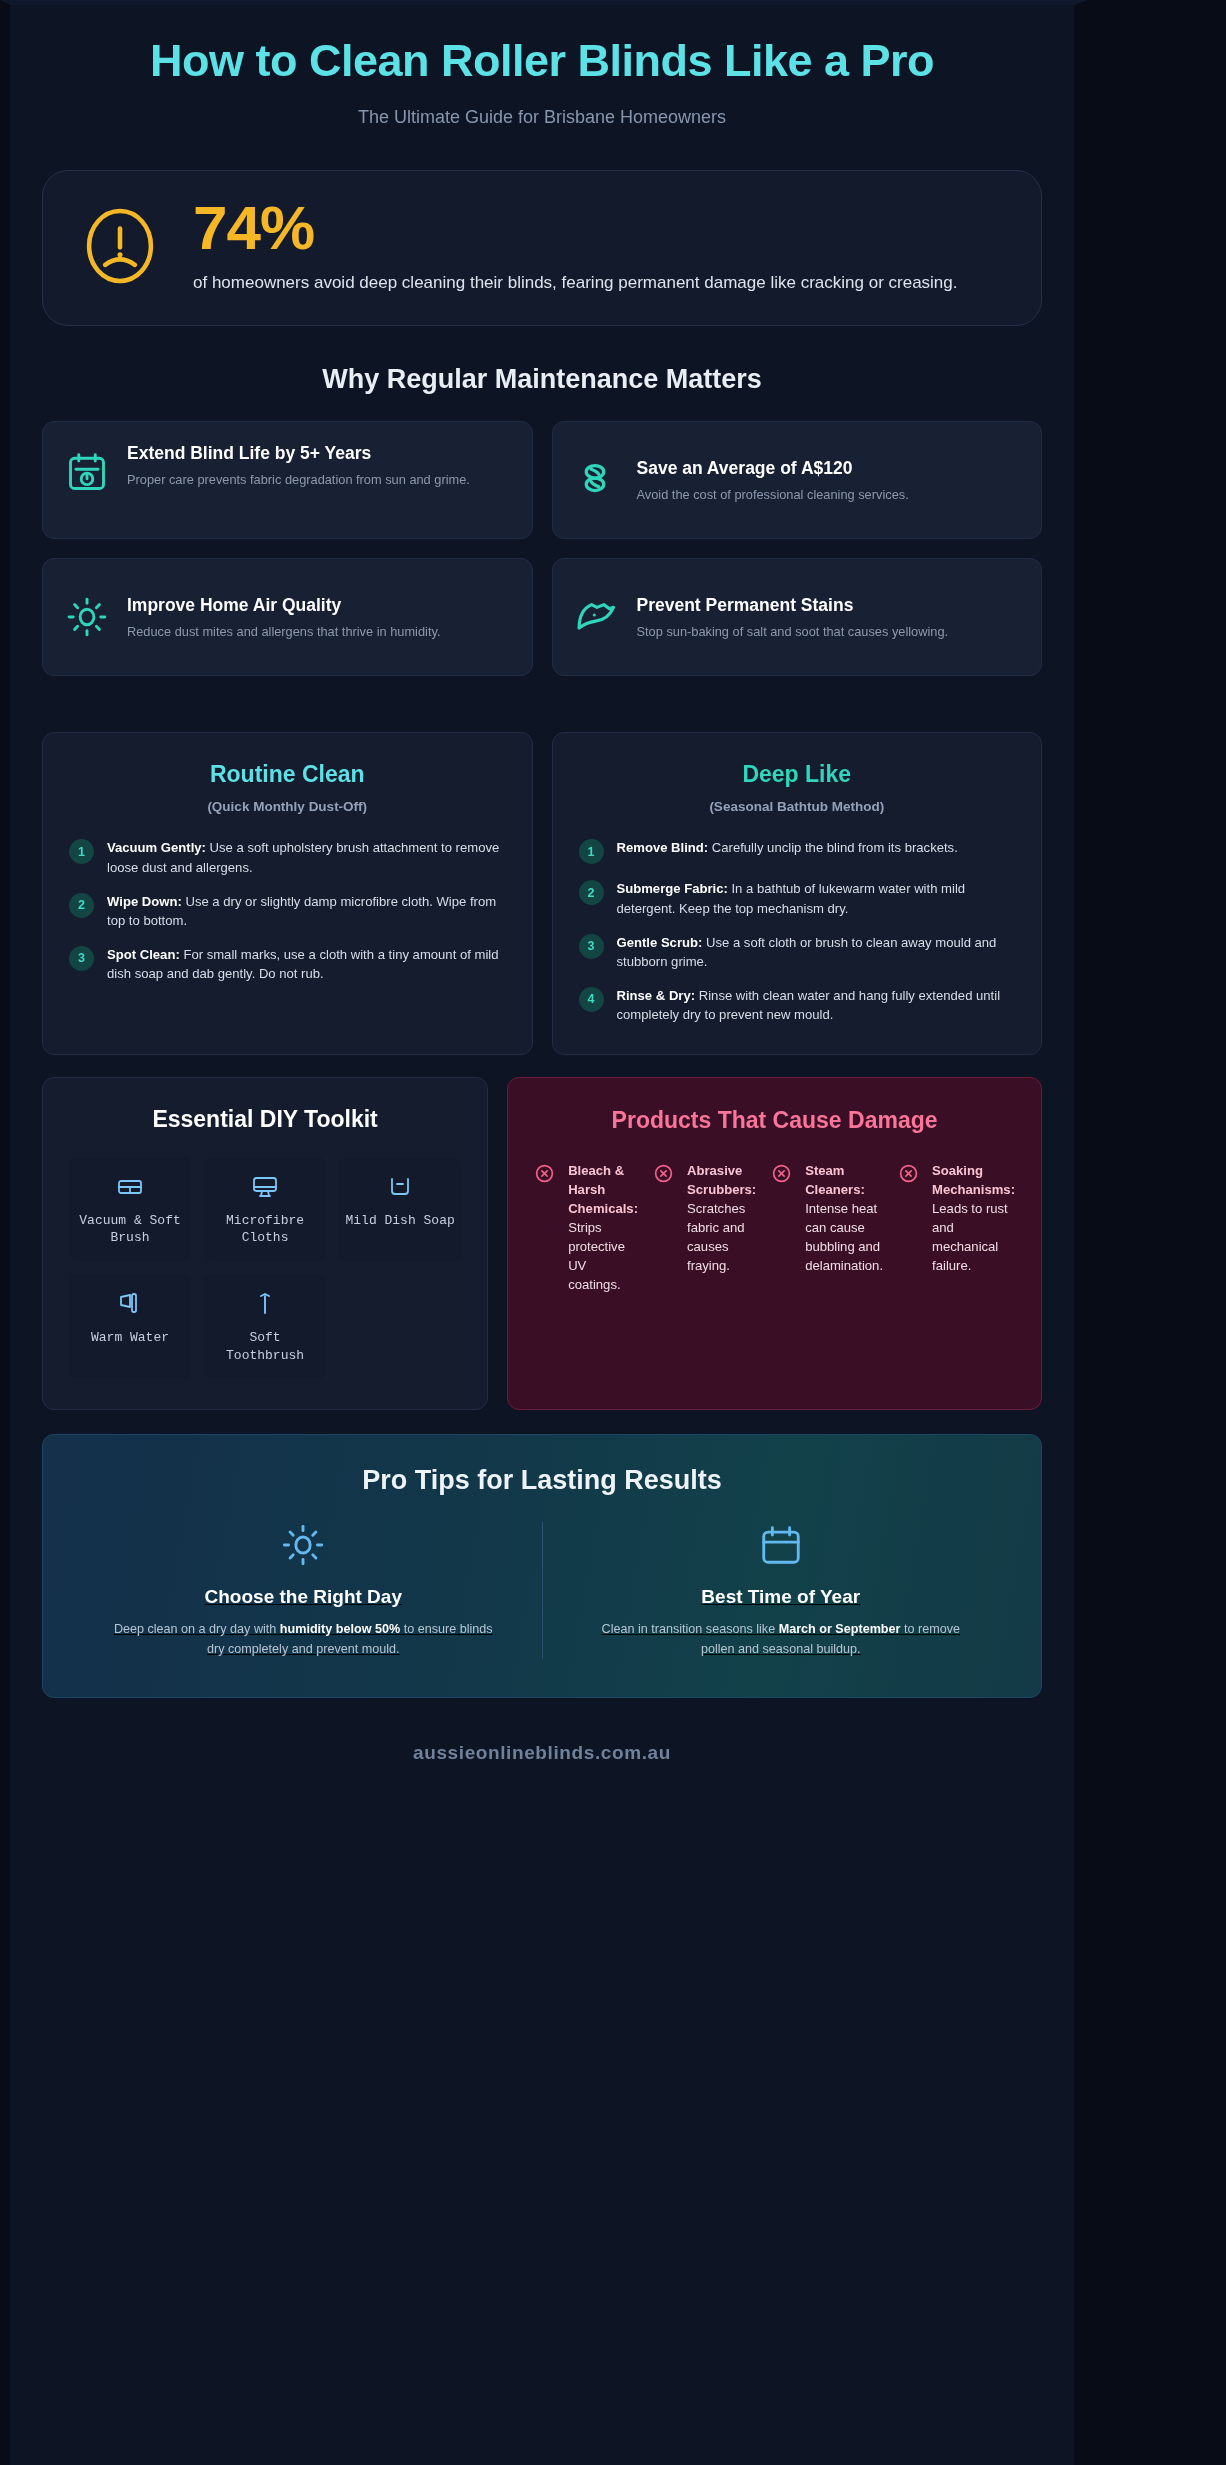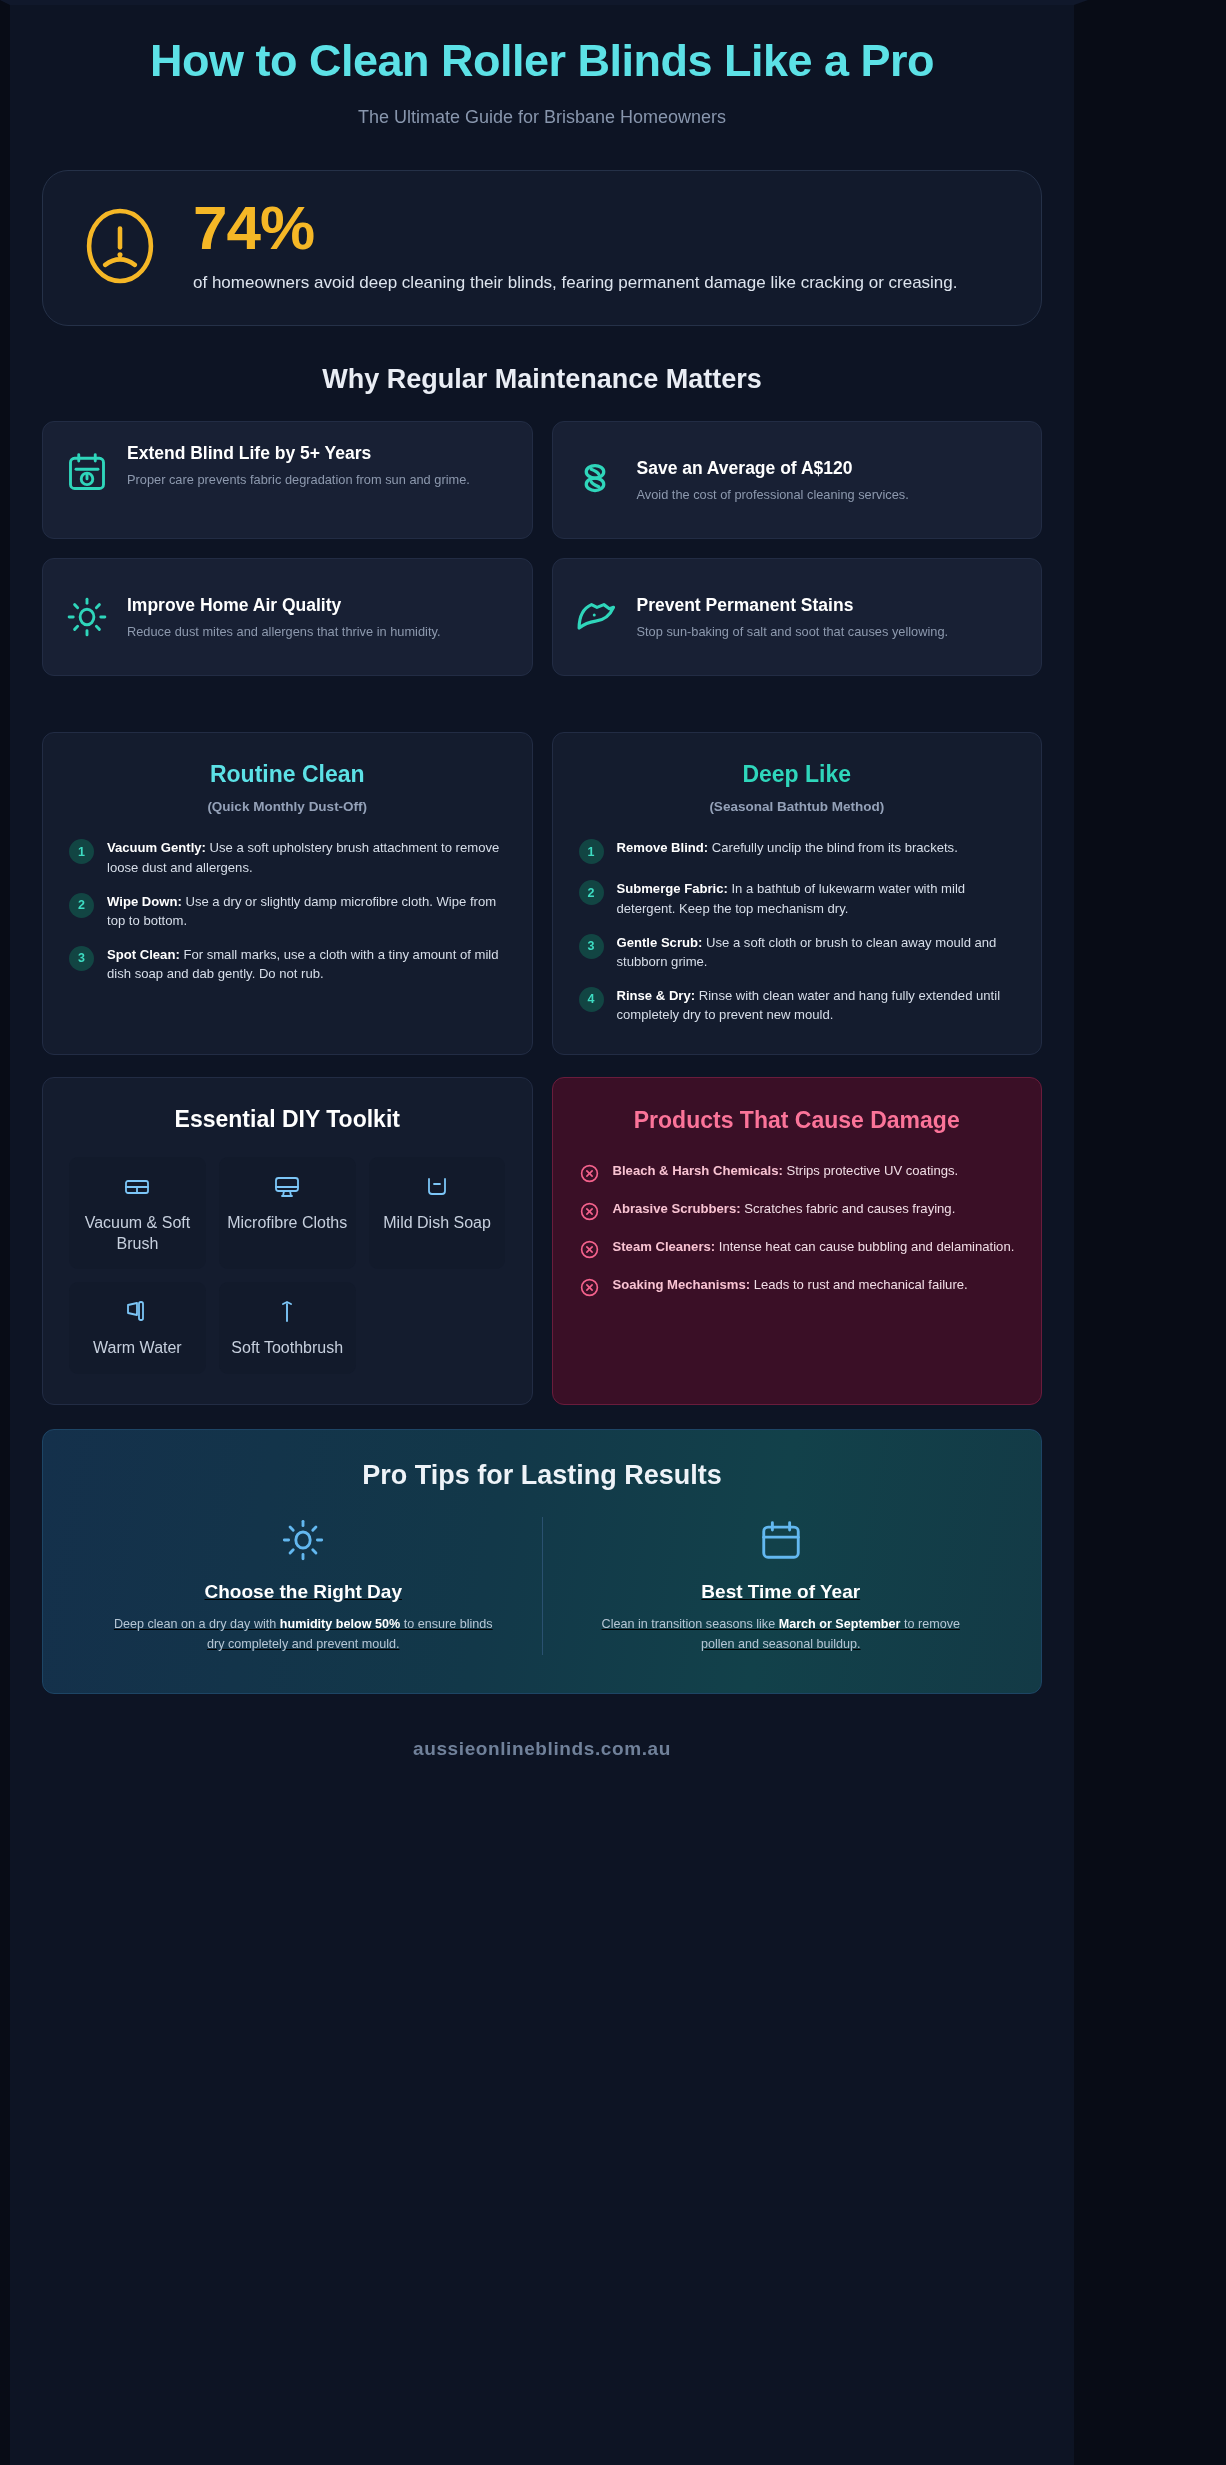--- a/index.html
+++ b/index.html
@@ -190,39 +190,40 @@
     text-align: center;
     min-height: 92px;
     display: flex;
     flex-direction: column;
     align-items: center;
     justify-content: flex-start;
     gap: 11px;
   }
   .tool .ticon { width: 28px; height: 28px; }
   .tool .tlabel {
-    font-size: 16px;
+    font-size: 13px;
     line-height: 1.32;
     color: #c7d0de;
+    font-family: Liberation Mono, monospace;
   }
 
   .avoid-card {
     background: #3a0f26;
     border: 1px solid #6a1c3c;
     border-radius: 12px;
     padding: 28px 26px 30px 26px;
   }
   .avoid-card h3 {
     text-align: center;
     font-size: 23px;
     font-weight: 700;
     color: #fb7499;
     line-height: 1.25;
   }
-  .avoid-list { margin-top: 26px; display: flex; flex-direction: column; gap: 15px; }
+  .avoid-list { margin-top: 26px; display: flex; flex-direction: row; gap: 15px; }
   .avoid-item { display: flex; gap: 13px; align-items: flex-start; }
   .avoid-item .xicon { flex: 0 0 auto; width: 21px; height: 21px; margin-top: 2px; }
   .avoid-item .atxt {
     font-size: 13.1px;
     line-height: 1.46;
     color: #f0dde5;
   }
   .avoid-item .atxt b { color: #f9c3d2; font-weight: 700; }
 
   

